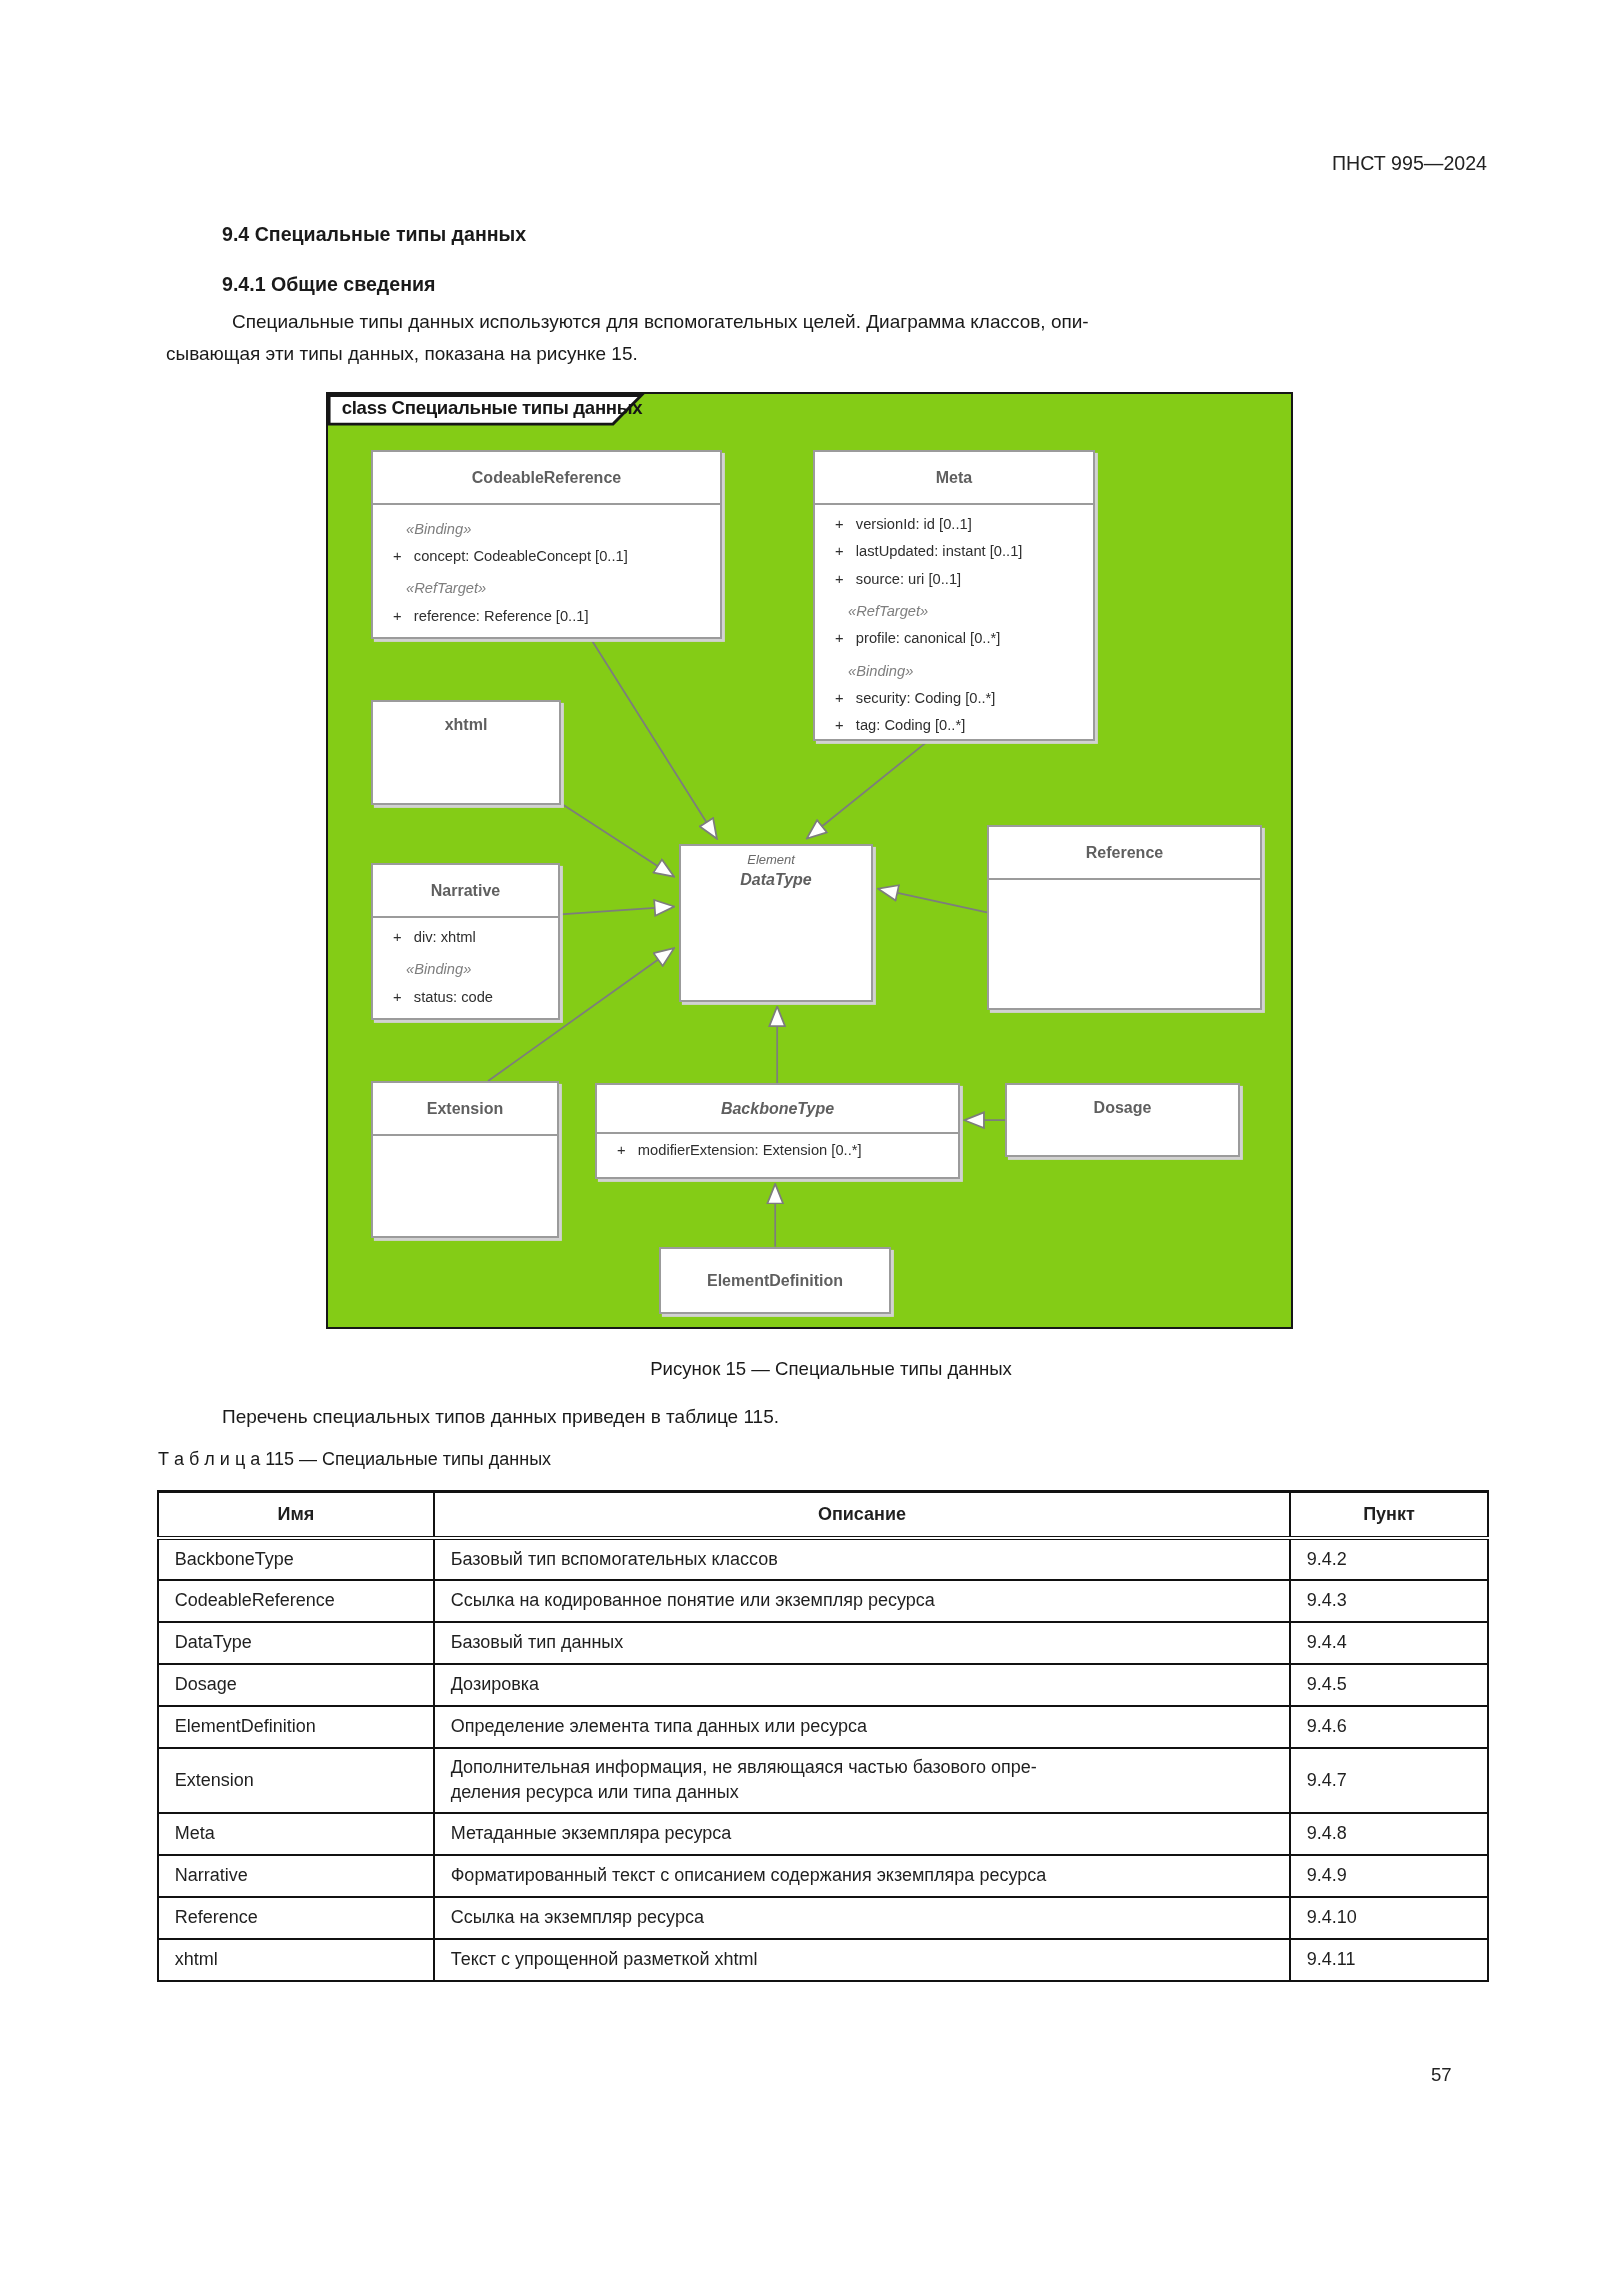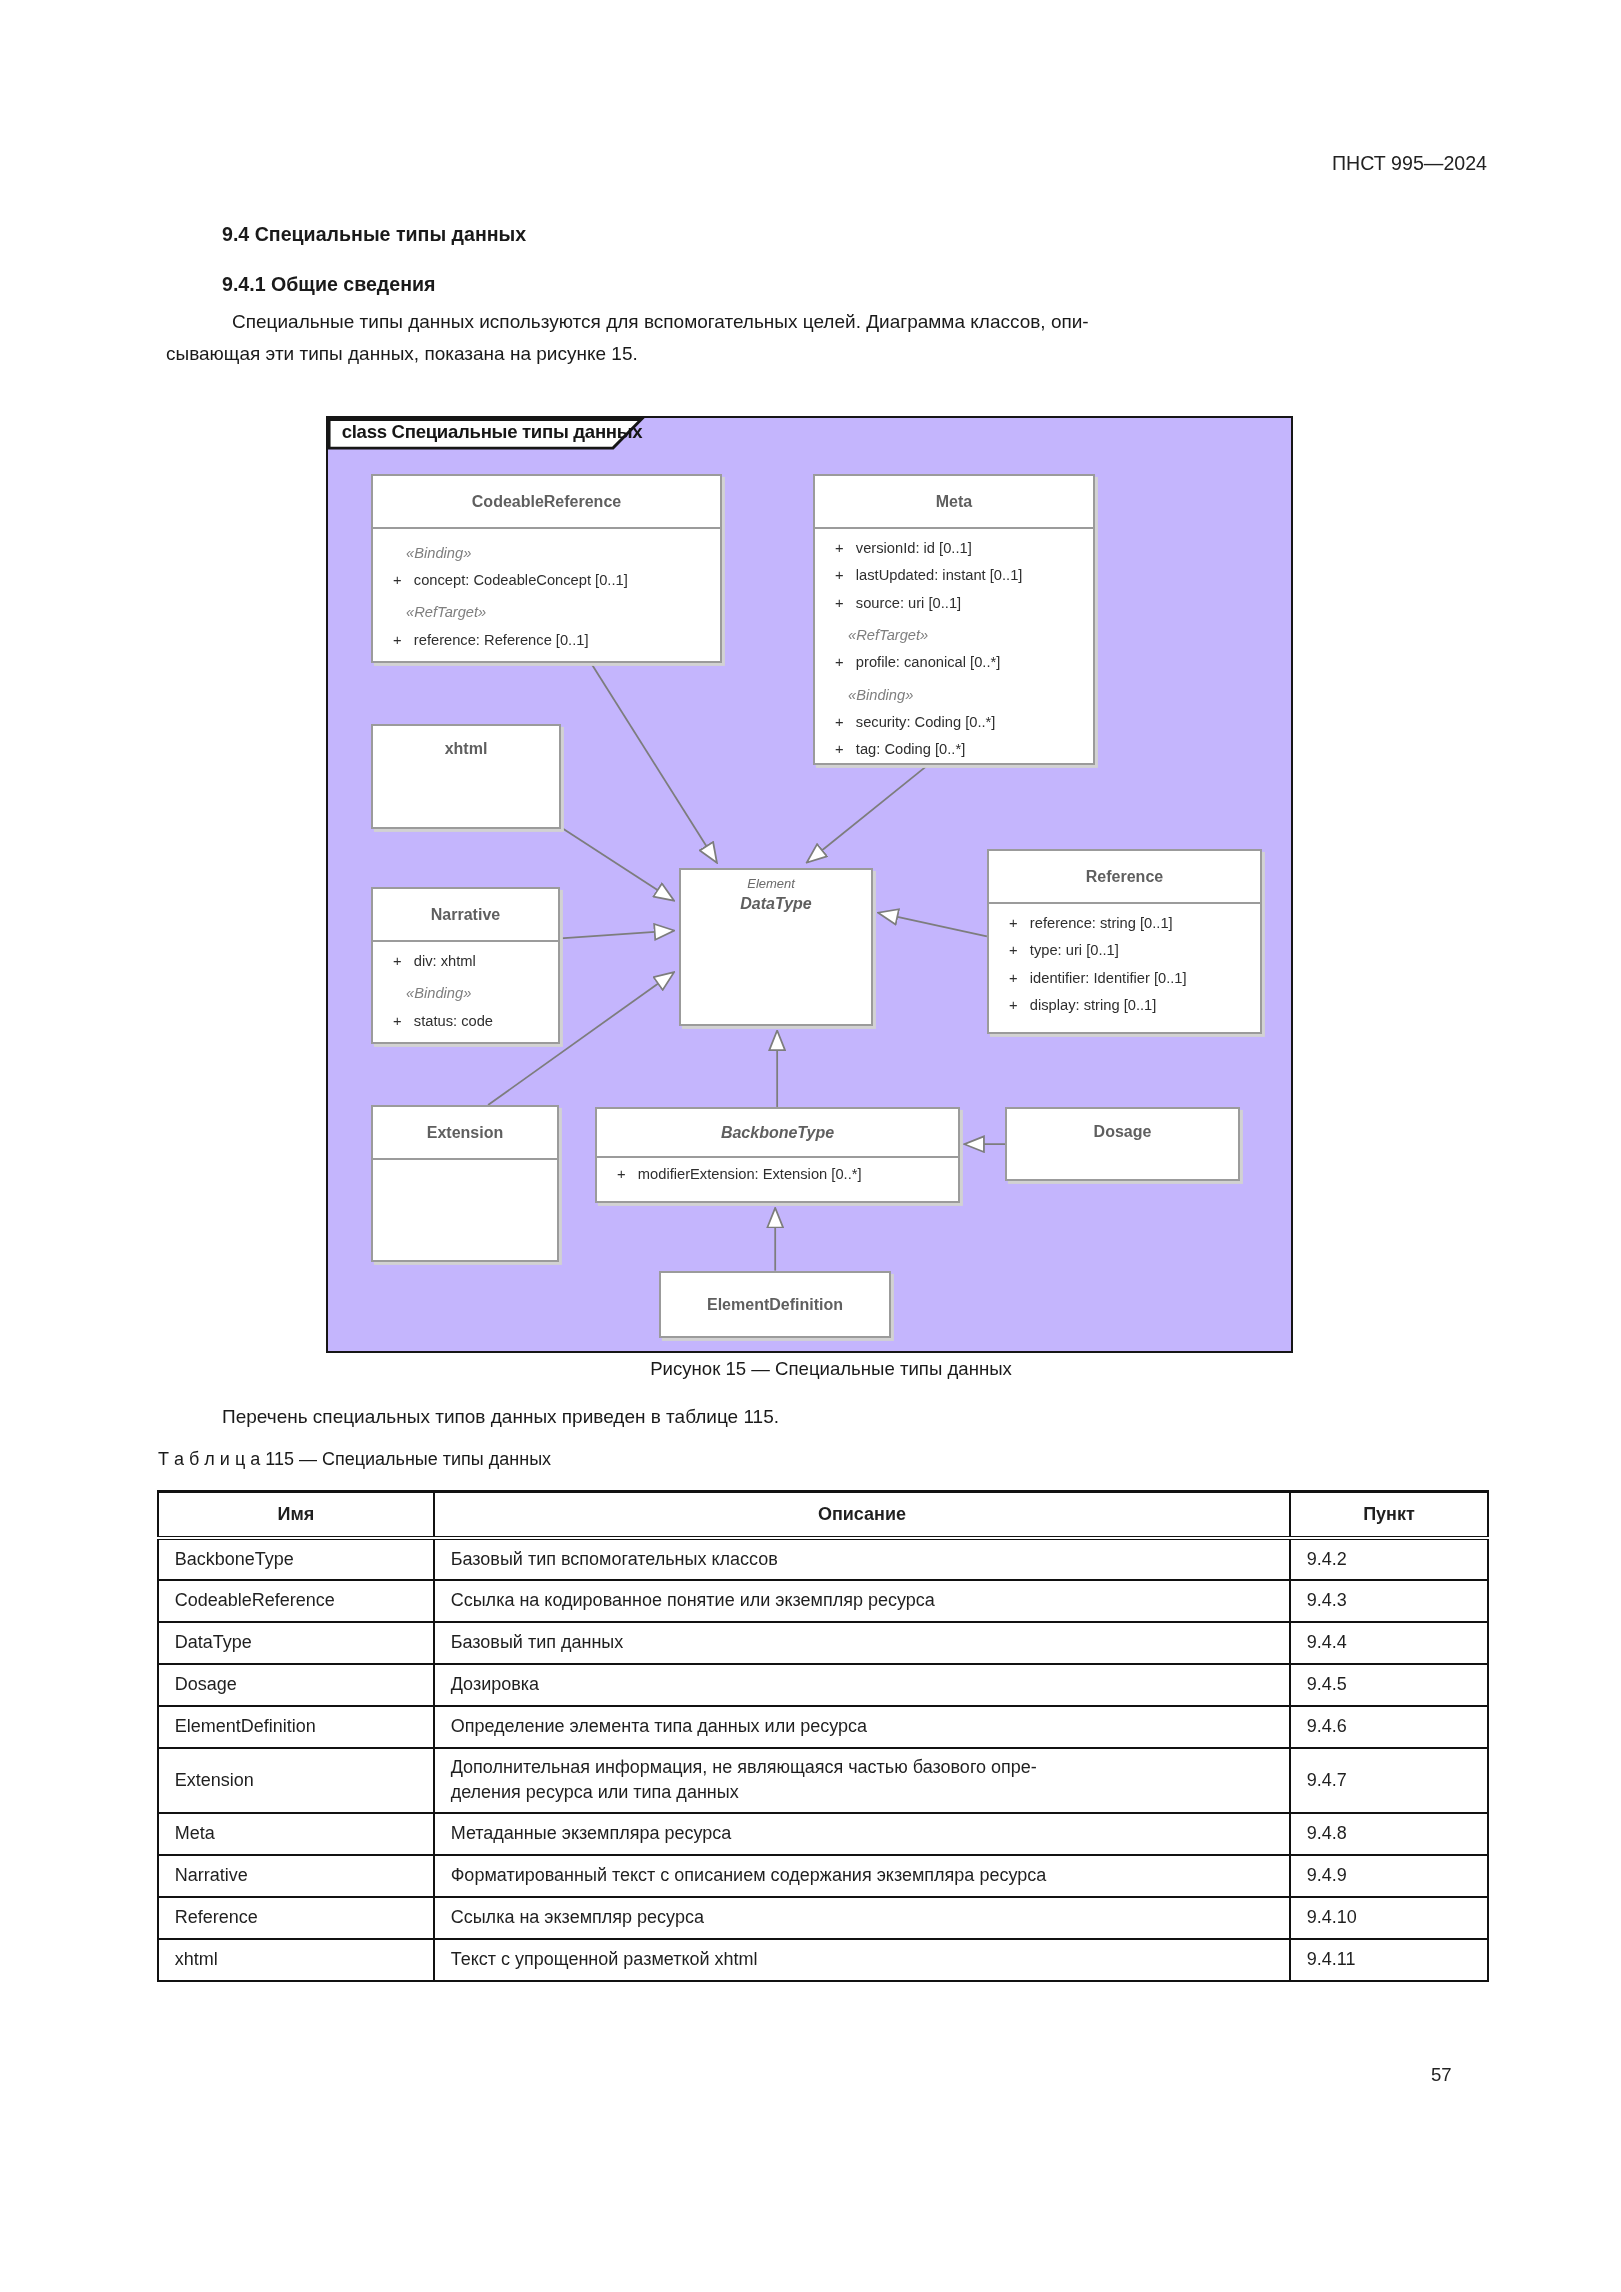--- a/index.html
+++ b/index.html
@@ -15,21 +15,21 @@
   .h1{left:222px;top:223px;font-size:19.6px;font-weight:bold;}
   .h2{left:222px;top:273px;font-size:19.6px;font-weight:bold;}
   .para{left:166px;top:306px;width:1330px;font-size:19px;line-height:32px;
     text-indent:66px;text-align:justify;white-space:pre-line;}
   .fig-caption{left:166px;top:1358px;width:1330px;text-align:center;font-size:18.6px;}
   .para2{left:222px;top:1406px;font-size:19px;}
   .tbl-caption{left:158px;top:1449px;font-size:18px;}
   .page-num{left:1431px;top:2064px;font-size:18.6px;color:#222;}
 
   
-  .frame{left:326px;top:392px;width:963px;height:933px;border:2.9px solid #161616;background:#c4b5fd;margin-top:24px;}
+  .frame{left:326px;top:392px;width:963px;height:933px;border:2.9px solid #161616;background:#84cc16;}
   .frame-tab-svg{position:absolute;left:0;top:0;}
   .frame-tab-label{position:absolute;left:13.7px;top:2.9px;font-size:18.6px;font-weight:bold;
     letter-spacing:-0.3px;color:#161616;white-space:nowrap;}
   .wires{position:absolute;left:0;top:0;}
 
   
   .uml-box{position:absolute;background:#fff;border:2px solid #9b9b9b;
     box-shadow:2.9px 2.9px 0 #d2d2d2;box-sizing:border-box;}
   .uml-title{height:51px;display:flex;align-items:center;justify-content:center;
     font-size:16px;font-weight:bold;color:#5f5f5f;border-bottom:2px solid #9b9b9b;}
@@ -129,26 +129,20 @@
     </div>
   </div>
 
   <div class="uml-box" style="left:351px;top:450px;width:194px;height:158px;">
     <div class="dt-super">Element</div>
     <div class="dt-name">DataType</div>
   </div>
 
   <div class="uml-box" style="left:659px;top:431px;width:275px;height:185px;">
     <div class="uml-title">Reference</div>
-    <div class="uml-body">
-      <div class="line">+   reference: string [0..1]</div>
-      <div class="line">+   type: uri [0..1]</div>
-      <div class="line">+   identifier: Identifier [0..1]</div>
-      <div class="line">+   display: string [0..1]</div>
-    </div>
   </div>
 
   <div class="uml-box" style="left:43px;top:687px;width:188px;height:157px;">
     <div class="uml-title">Extension</div>
   </div>
 
   <div class="uml-box" style="left:267px;top:689px;width:365px;height:96px;">
     <div class="uml-title slim italic-title">BackboneType</div>
     <div class="uml-body" style="padding-top:2.9px;">
       <div class="line">+   modifierExtension: Extension [0..*]</div>

